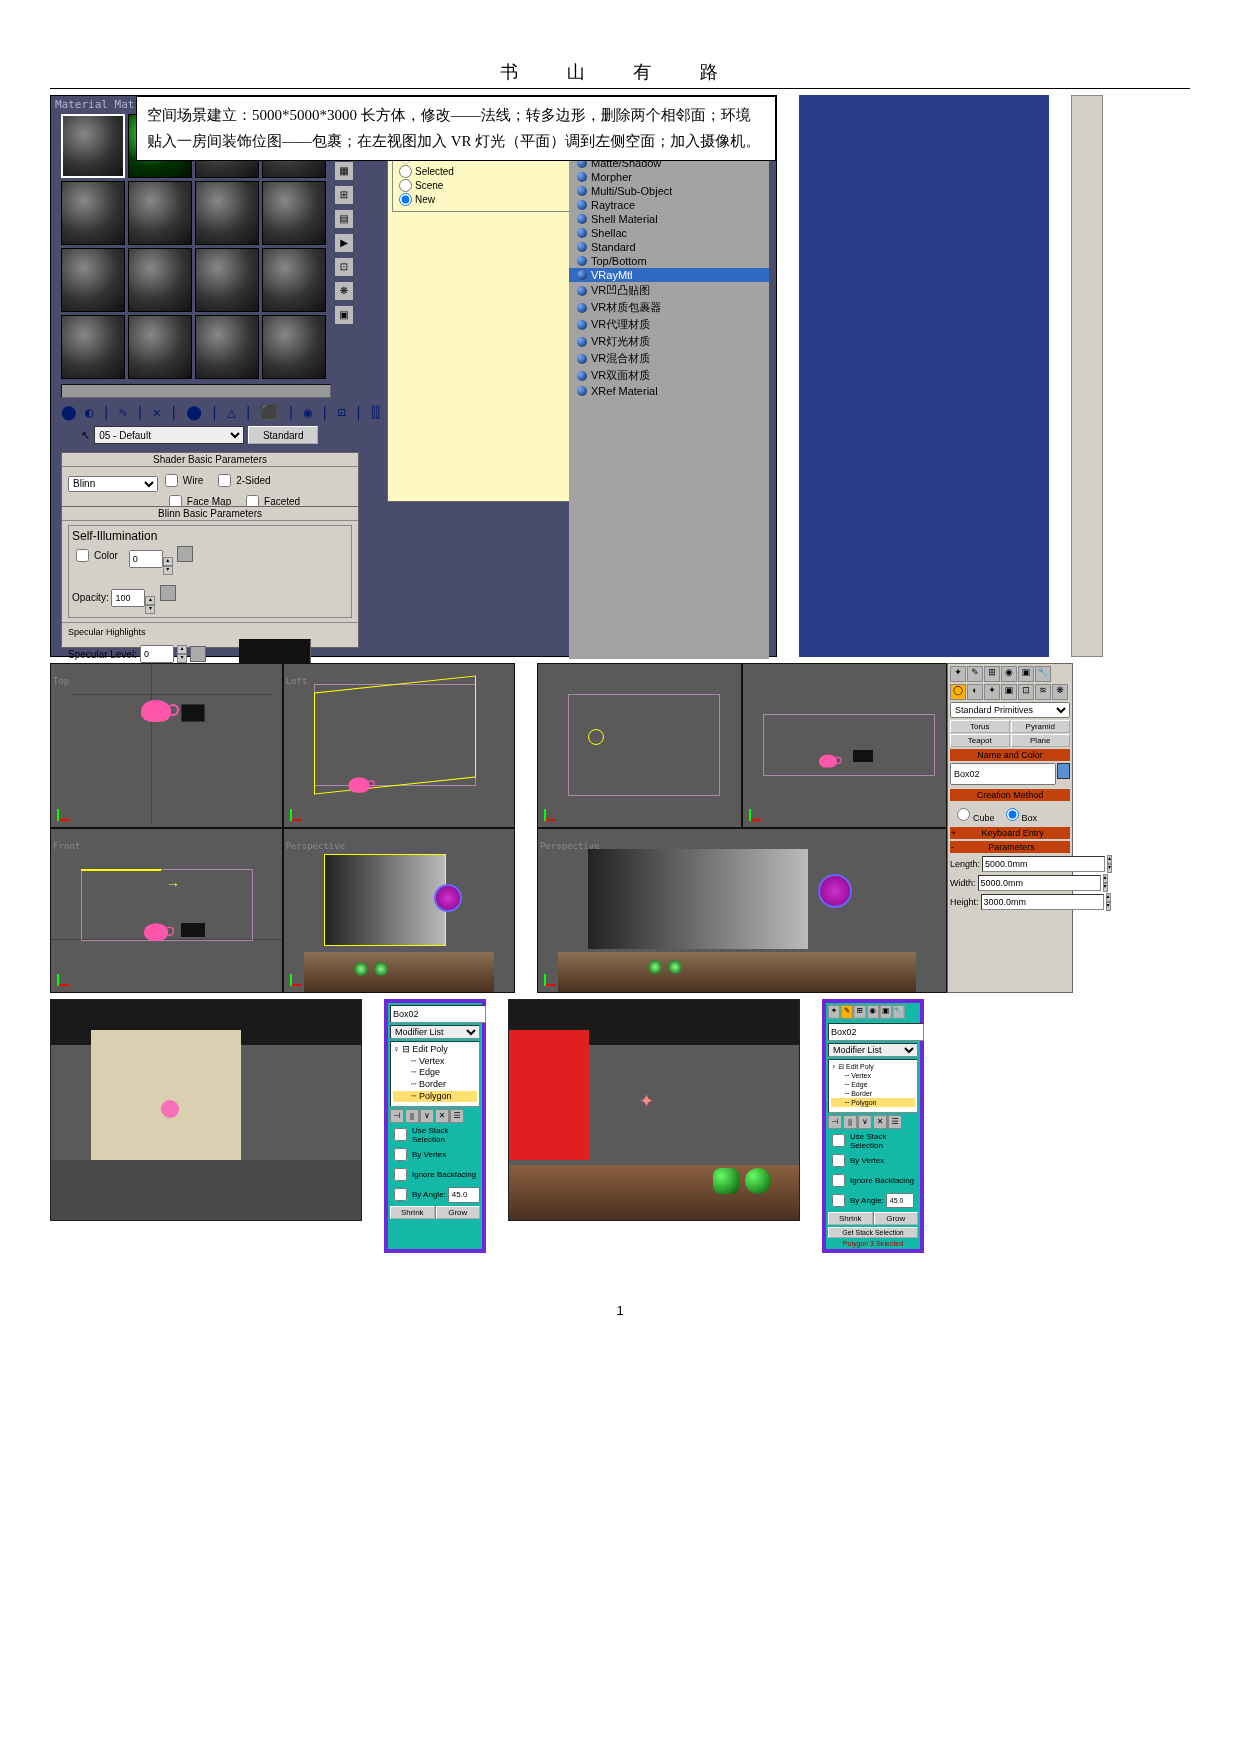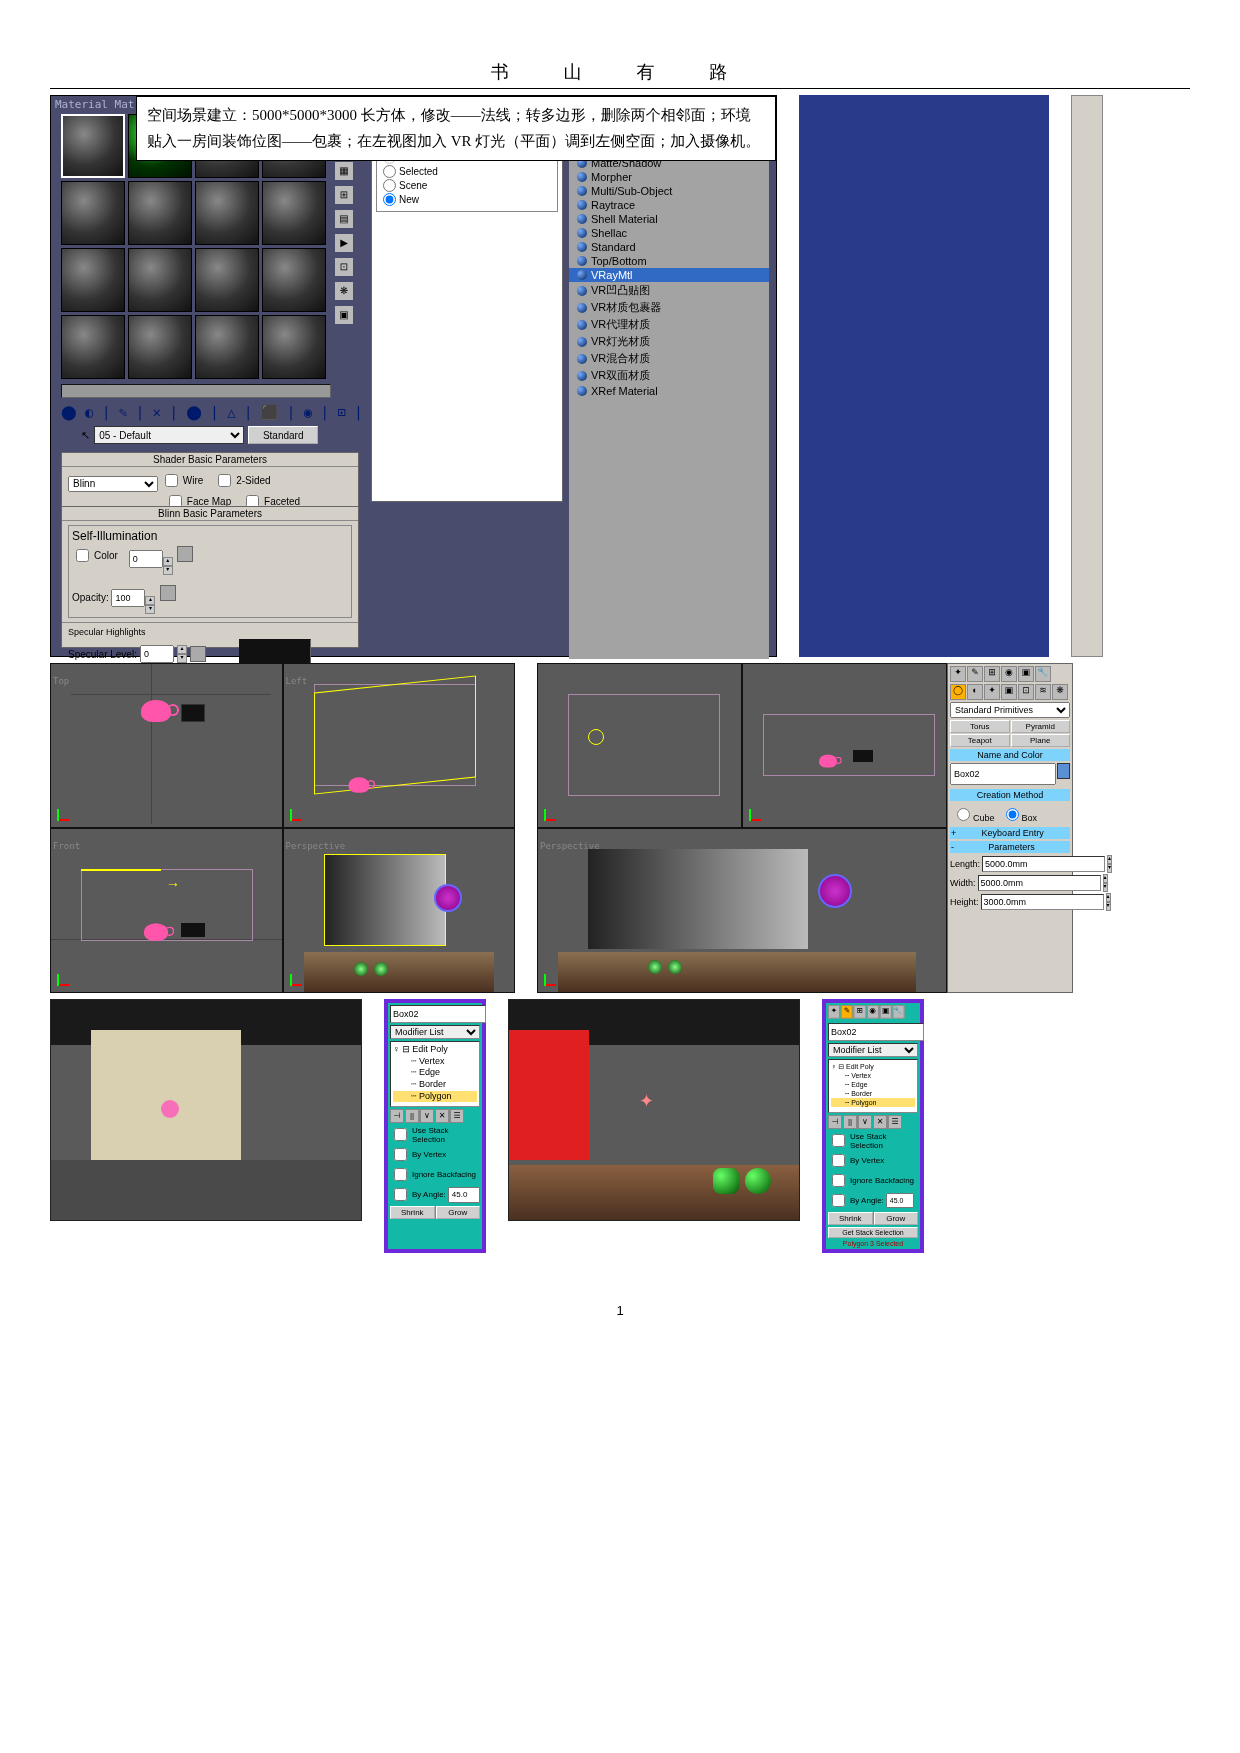--- a/index.html
+++ b/index.html
@@ -1,17 +1,17 @@
 <!DOCTYPE html>
 <html><head>
 <meta charset="utf-8">
 <style>
 body{margin:0;font-family:Arial,"Microsoft YaHei",sans-serif;font-size:11px;background:#fff;width:1240px}
 .page{padding:60px 50px 30px}
-.header-title{text-align:center;font-size:18px;letter-spacing:22px;margin-bottom:4px;font-family:Liberation Mono, monospace}
+.header-title{text-align:center;font-size:18px;letter-spacing:22px;margin-bottom:4px;font-family:Liberation Serif, serif}
 .header-rule{border:none;border-top:1px solid #000;margin:0 0 6px}
 .row{display:flex;gap:22px;margin-bottom:6px}
 .instruction-box{position:absolute;top:0;left:85px;right:0;background:#fff;border:1px solid #000;padding:6px 10px;font-size:15px;line-height:1.7;font-family:"SimSun",serif;z-index:10}
 
 .mat-panel{position:relative;width:725px;height:560px;background:#4a4c6e;border:1px solid #000}
 .mat-title{position:absolute;top:2px;left:4px;color:#b0b0d0;font-family:monospace;font-size:11px}
 .thumbs{position:absolute;top:18px;left:10px;display:grid;grid-template-columns:repeat(4,64px);grid-template-rows:repeat(4,64px);gap:3px}
 .thumb{background:radial-gradient(circle at 35% 30%,#888,#333 55%,#111);border:1px solid #000}
 .thumb.sel{border:2px solid #fff}
 .vtool{position:absolute;top:18px;left:284px;width:24px;display:flex;flex-direction:column;gap:6px}
@@ -19,21 +19,21 @@
 .scroll-h{position:absolute;top:288px;left:10px;width:268px;height:12px;background:#999;border:1px inset #666}
 .toolbar{position:absolute;top:308px;left:10px;font-family:monospace;font-size:14px;color:#001a6b}
 .mat-name{position:absolute;top:330px;left:30px;display:flex;gap:4px;align-items:center}
 .mat-name select{width:150px;height:18px;border:1px solid #333;font-size:10px}
 .mat-name button{width:70px;height:18px;background:#d0d0d0;border:1px outset #fff;font-size:10px}
 .rollout{position:absolute;left:10px;width:296px;background:#d4d0c8;border:1px solid #666}
 .roll-title{text-align:center;font-size:10px;padding:1px;background:#d4d0c8;border-bottom:1px solid #888}
 .roll-body{padding:4px 6px;font-size:10px}
 .roll-body label{display:inline-flex;align-items:center;gap:2px;margin-right:8px}
 select.blinn{width:90px;height:16px;font-size:10px}
-.browser{position:absolute;top:4px;left:320px;width:190px;height:400px;background:#ffffff;border:1px solid #666}
+.browser{position:absolute;top:4px;left:336px;width:190px;height:400px;background:#fef9c3;border:1px solid #666}
 .fieldset{border:1px solid #888;margin:4px;padding:4px 6px;font-size:10px}
 .fieldset .lg{font-size:10px;color:#333;margin-bottom:2px}
 .radio,.check{display:flex;align-items:center;gap:3px;margin:1px 0}
 .radio input,.check input{margin:0}
 .mlist{position:absolute;top:0;left:518px;width:200px;background:#a3a3a3;padding:4px 0;height:555px}
 .mlist-item{display:flex;align-items:center;gap:4px;padding:1px 8px;font-size:11px;cursor:pointer}
 .ball{width:10px;height:10px;border-radius:50%;background:radial-gradient(circle at 30% 30%,#7af,#025);flex-shrink:0}
 .ball.m{background:radial-gradient(circle at 30% 30%,#f7f,#a0a)}
 .sel-item{background:#316ac5;color:#fff}
 .vp4{display:grid;grid-template-columns:1fr 1fr;grid-template-rows:1fr 1fr;height:330px;width:465px}
@@ -43,21 +43,21 @@
 .teapot::after{content:"";position:absolute;right:-8px;top:4px;width:10px;height:8px;border:2px solid #f5a;border-radius:50%;border-left:none}
 .axis{position:absolute;bottom:6px;left:6px;width:20px;height:20px}
 .axis::before{content:"";position:absolute;width:12px;height:2px;background:#f00;bottom:0;left:0}
 .axis::after{content:"";position:absolute;width:2px;height:12px;background:#0f0;bottom:0;left:0}
 .cmd-panel{width:120px;background:#d4d0c8;border:1px solid #666;font-size:9px;padding:2px}
 .cmd-tabs{display:flex;gap:1px;margin-bottom:2px}
 .cmd-tabs div{width:14px;height:14px;background:#bbb;border:1px solid #888;font-size:9px;text-align:center}
 .cmd-sel{width:100%;height:16px;font-size:9px;margin-bottom:2px}
 .cmd-btns{display:grid;grid-template-columns:1fr 1fr;gap:1px;margin-bottom:2px}
 .cmd-btns button{font-size:8px;padding:1px;background:#d0d0d0;border:1px outset #fff}
-.cmd-hdr{background:#7dd3fc;text-align:center;font-size:9px;padding:1px;margin:2px 0}
+.cmd-hdr{background:#c2410c;text-align:center;font-size:9px;padding:1px;margin:2px 0}
 .cmd-row{display:flex;align-items:center;gap:2px;margin:1px 0}
 .cmd-row label{width:38px;text-align:right;font-size:9px}
 .cmd-row input{flex:1;height:12px;font-size:9px;border:1px inset #888}
 .mod-panel{width:90px;background:#14b8a6;border:4px solid #6d28d9;font-size:8px;padding:2px}
 .mod-input{width:100%;height:14px;font-size:9px;margin-bottom:2px;border:1px inset #888}
 .stack{background:#fff;border:1px inset #888;height:60px;padding:2px;font-size:9px;line-height:1.3}
 .stack .sel{background:#ffe070}
 .stack-tb{display:flex;gap:1px;margin:2px 0}
 .stack-tb div{width:12px;height:12px;background:#bbb;border:1px solid #888;font-size:8px;text-align:center;line-height:12px}
 .chk{display:flex;align-items:center;gap:2px;font-size:8px;margin:1px 0}

